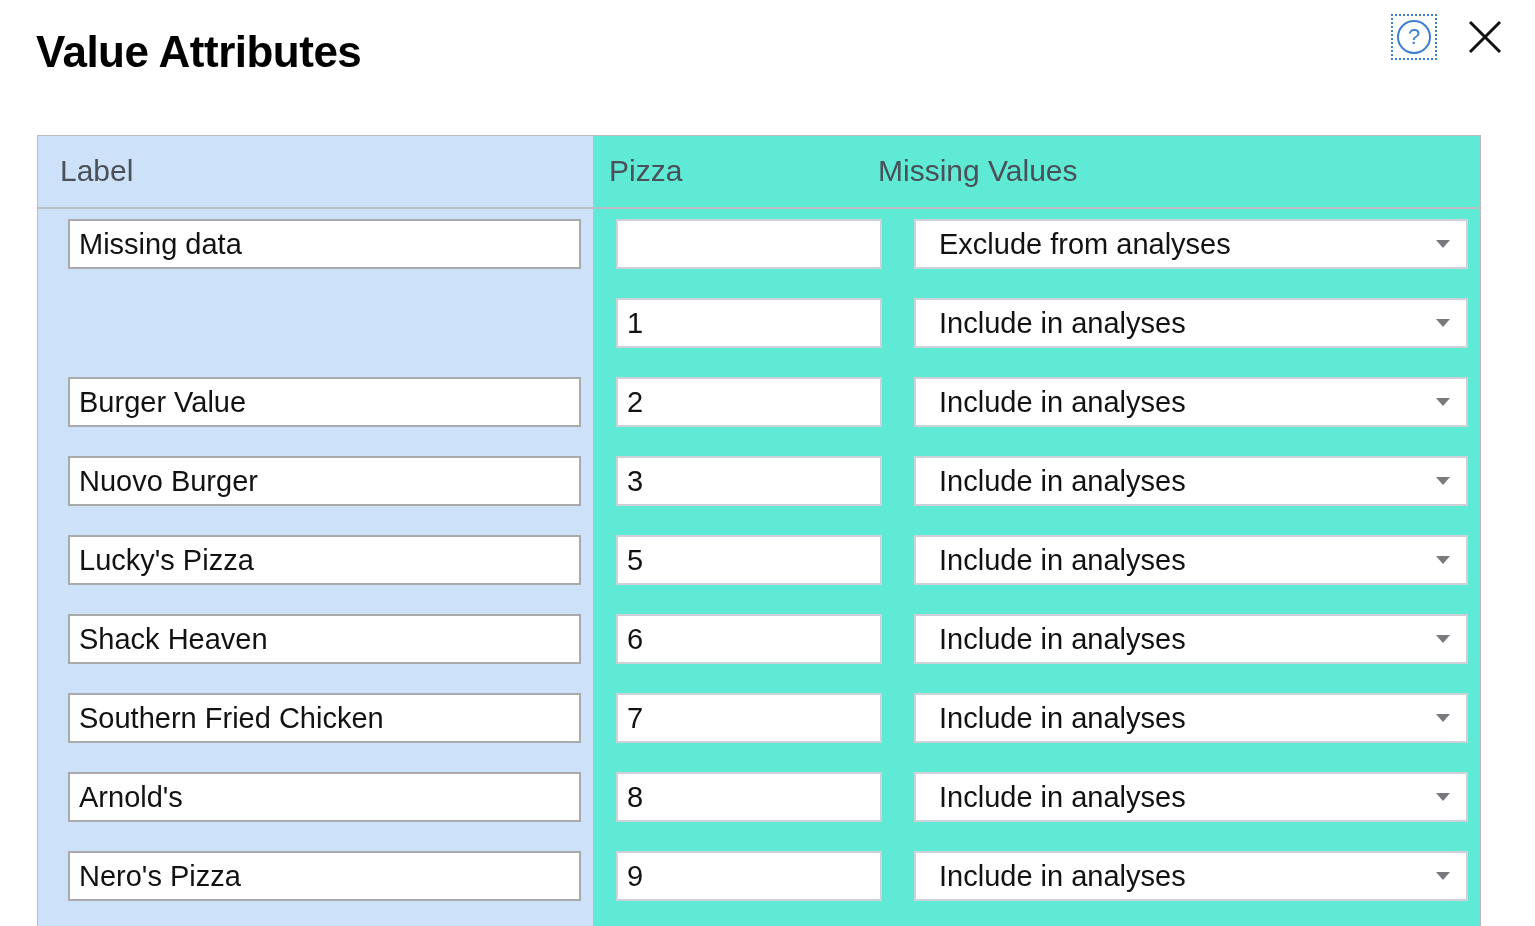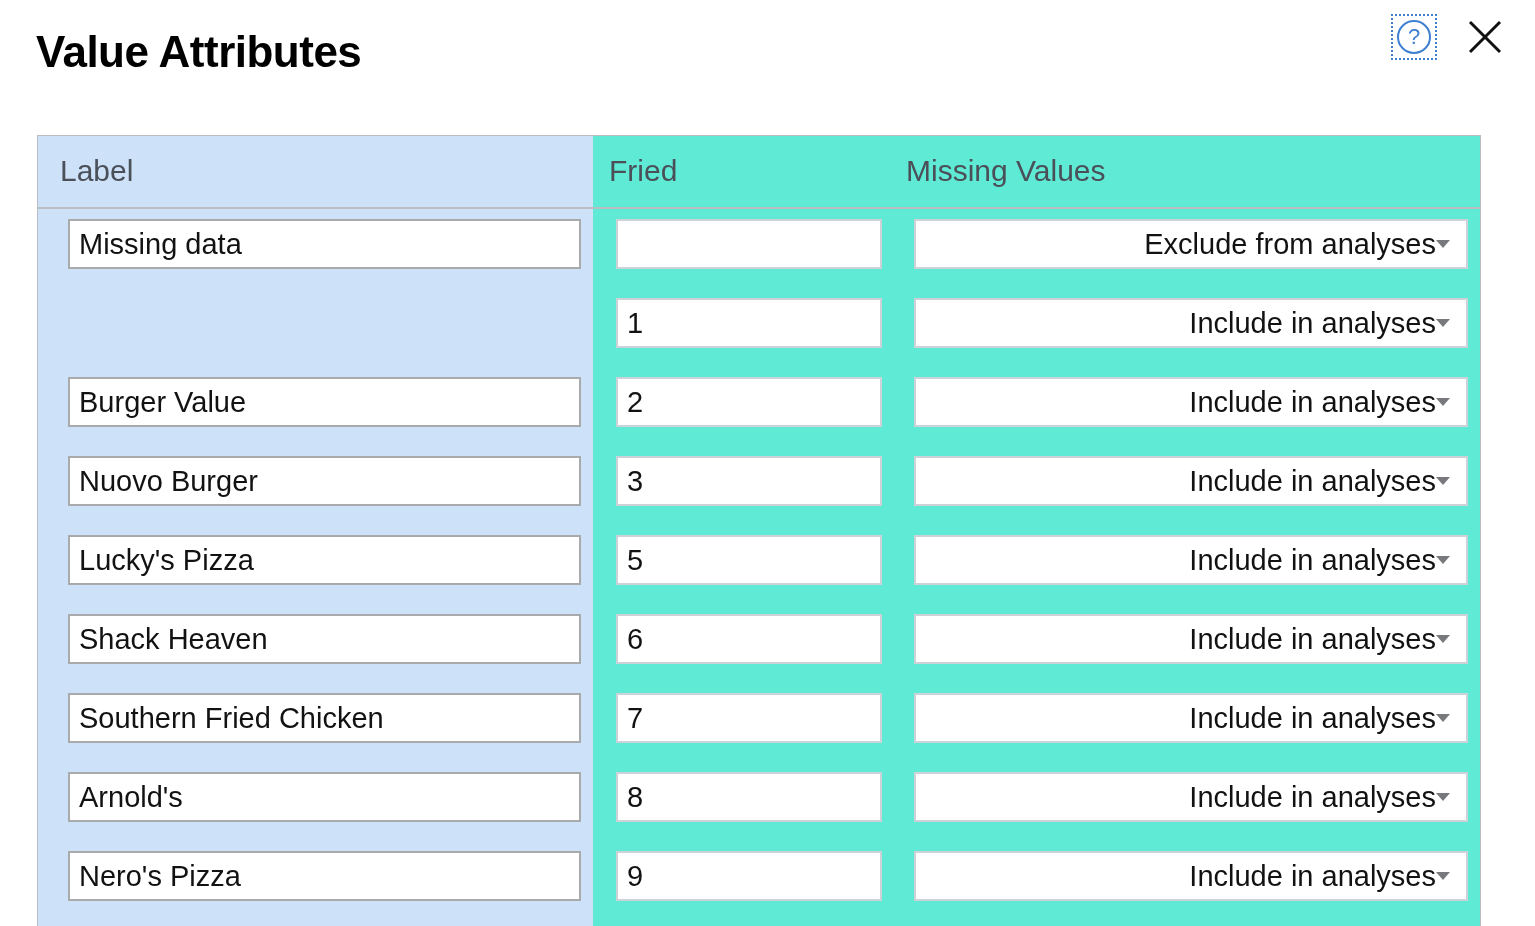--- a/index.html
+++ b/index.html
@@ -13,21 +13,20 @@
     overflow: hidden;
     font-family: "Liberation Sans", sans-serif;
     -webkit-font-smoothing: antialiased;
   }
 
   .dialog {
     position: relative;
     width: 1535px;
     height: 926px;
     background: #ffffff;
-    text-align: right;
   }
 
   
   .title {
     position: absolute;
     left: 36px;
     top: 30px;
     font-size: 44px;
     font-weight: bold;
     color: #000000;
@@ -118,21 +117,21 @@
   .th {
     position: absolute;
     top: 20px;
     font-size: 30px;
     color: #4a4f58;
     white-space: nowrap;
     line-height: 1;
   }
   .th-label   { left: 22px; }
   .th-value   { left: 571px; }
-  .th-missing { left: 868px; }
+  .th-missing { left: 840px; }
 
   .rows {
     position: absolute;
     left: 8px;
     top: 74px;
     width: 100%;
   }
 
   .row {
     position: relative;
@@ -214,21 +213,21 @@
       </svg>
     </div>
   </div>
 
   <div class="table">
 
     <div class="label-col-highlight"></div>
 
     <div class="table-head">
       <div class="th th-label">Label</div>
-      <div class="th th-value">Fried</div>
+      <div class="th th-value">Pizza</div>
       <div class="th th-missing">Missing Values</div>
     </div>
 
     <div class="rows" id="rows-container">
         <div class="row">
           <div class="cell cell-label">Missing data</div>
           <div class="cell cell-value"></div>
           <div class="cell cell-missing">
             <span class="select-text">Exclude from analyses</span>
             <span class="caret"></span>

